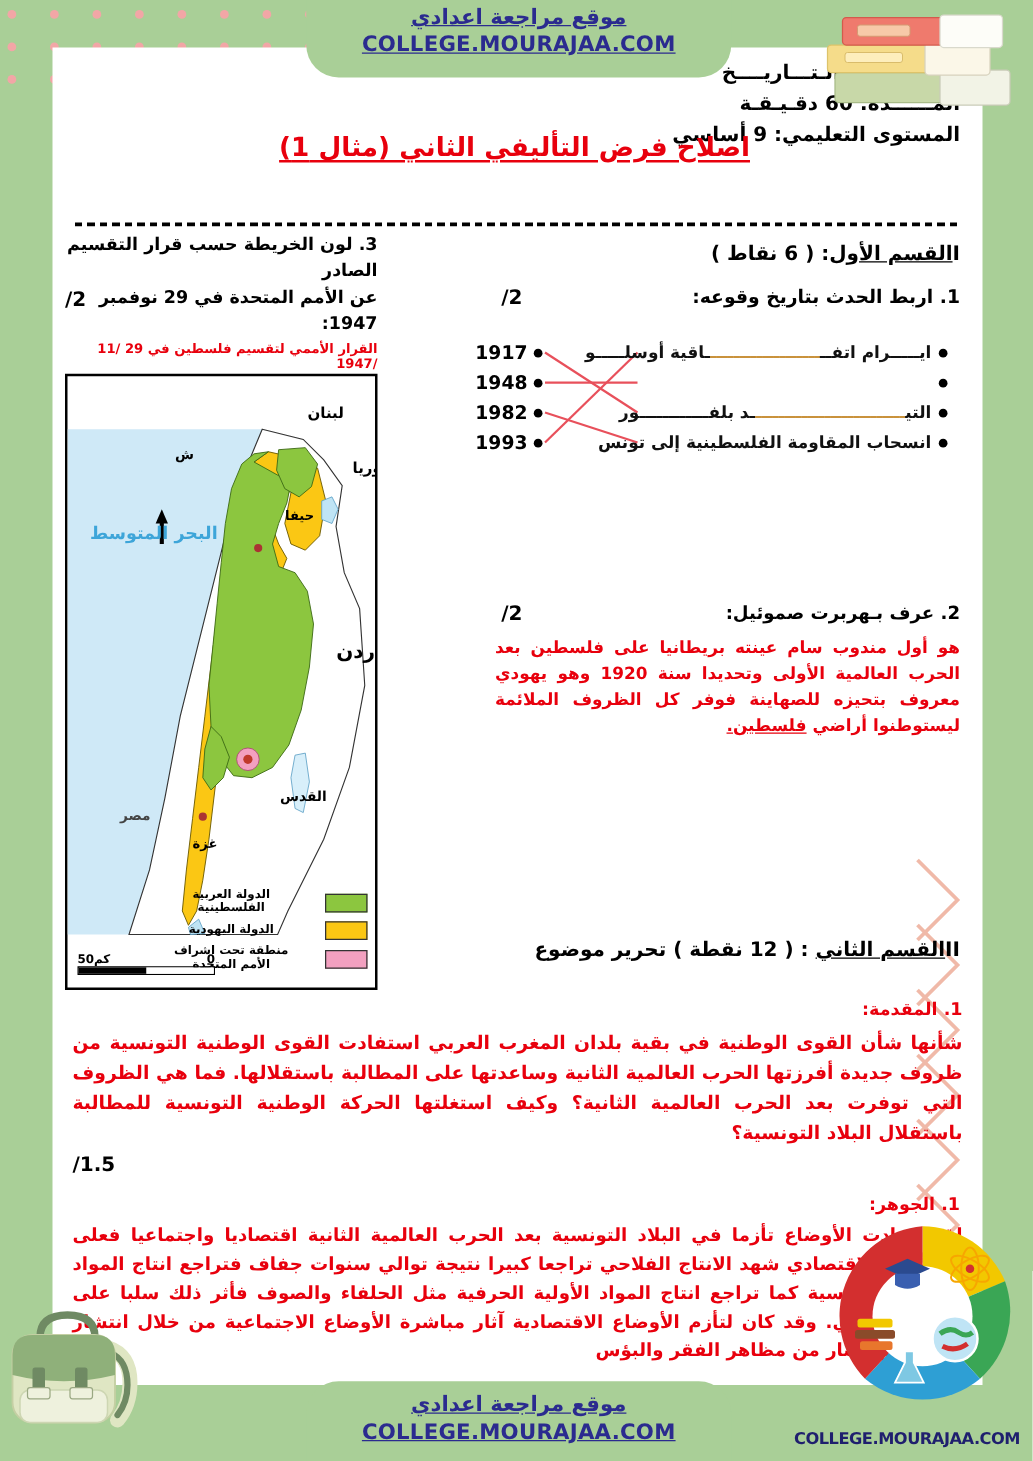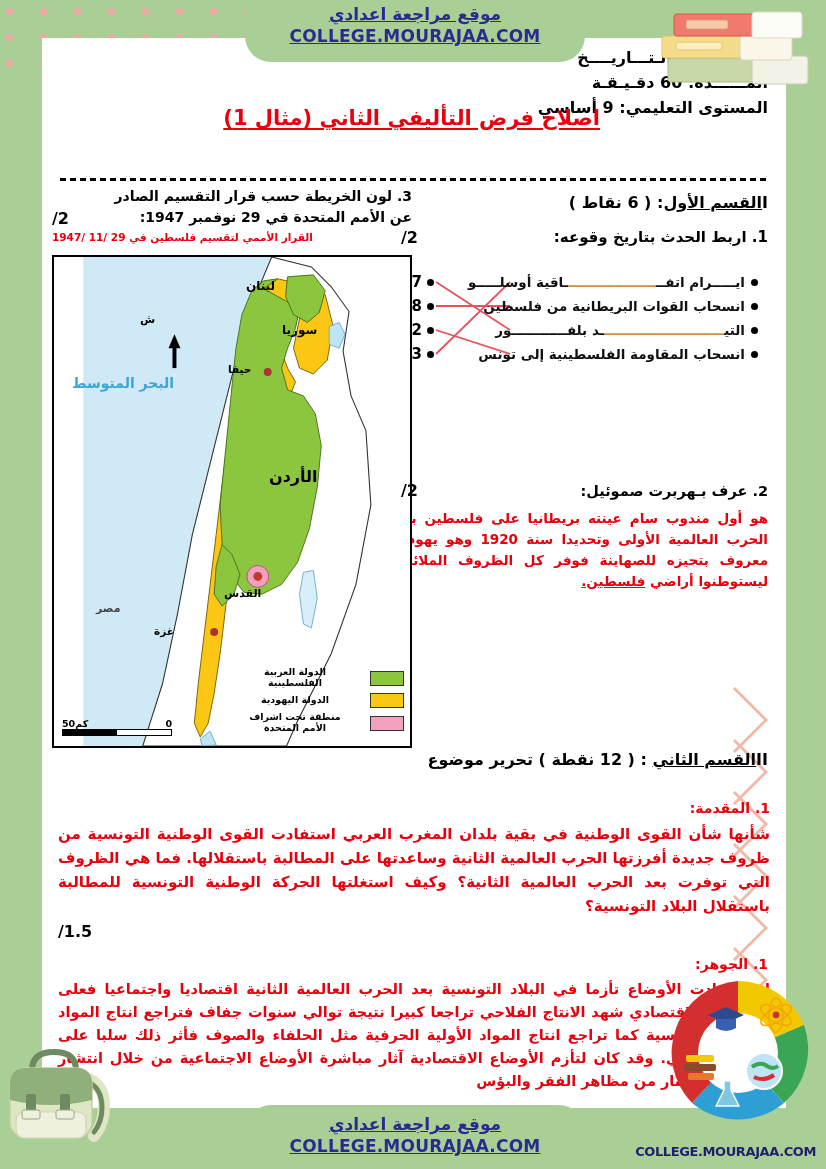--- a/index.html
+++ b/index.html
@@ -104,26 +104,26 @@
   #q2 { position: absolute; right: 18px; top: 445px; width: 410px; text-align: right; z-index: 12;
         font-size: 14.5px; font-weight: bold; color: #000; }
   #q2ans {
     position: absolute; right: 18px; top: 470px; width: 372px; z-index: 12;
     font-size: 13.5px; font-weight: bold; color: #e8000d; text-align: justify;
     line-height: 1.55; direction: rtl;
   }
   #q2ans .last { text-decoration: underline; }
 
   
-  .mapblock { position: absolute; left: 10px; top: 148px; width: 360px; z-index: 12; }
+  .mapblock { position: absolute; left: 10px; top: 148px; width: 250px; z-index: 12; }
   .q3text { font-size: 14px; font-weight: bold; color: #000; text-align: right; line-height: 1.5; }
   .q3mark { float: left; font-size: 16px; direction: ltr; }
   .maptitle {
-    font-size: 10.5px; font-weight: bold; color: #e8000d; text-align: left;
-    margin-top: 3px; margin-bottom: 12px;
+    font-size: 10.5px; font-weight: bold; color: #e8000d; text-align: right;
+    margin-top: 3px; margin-bottom: 2px;
   }
   .mapframe {
     border: 2px solid #000; height: 493px; position: relative; overflow: hidden; background: #fff;
   }
 
   
   #sec2 { position: absolute; right: 18px; top: 712px; width: 420px; text-align: right; z-index: 12; }
   #intro-label { position: absolute; right: 16px; top: 762px; z-index: 12;
                  font-size: 14px; font-weight: bold; color: #e8000d; }
   #intro-body {
@@ -201,21 +201,20 @@
         <line x1="78" y1="60" x2="152" y2="84" stroke="#e8505b" stroke-width="1.8"></line>
         <line x1="78" y1="84" x2="152" y2="12" stroke="#e8505b" stroke-width="1.8"></line>
       </svg>
     <div class="match-col-right" id="evcol">
         <div class="match-row">
           <span class="dot"></span>
           <span class="ev-text"><span>ايـــــرام اتفــ</span><span class="ev-fill">ـــــــــــــــــــ</span><span>ـاقية أوسلـــــو</span></span>
         </div>
         <div class="match-row">
           <span class="dot"></span>
-          <span class="ev-text">انسحاب القوات البريطانية من فلسطين</span>
         </div>
         <div class="match-row">
           <span class="dot"></span>
           <span class="ev-text"><span>التي</span><span class="ev-fill">ــــــــــــــــــــــــــ</span><span>ـد بلفــــــــــــور</span></span>
         </div>
         <div class="match-row">
           <span class="dot"></span>
           <span class="ev-text">انسحاب المقاومة الفلسطينية إلى تونس</span>
         </div>
       </div>

